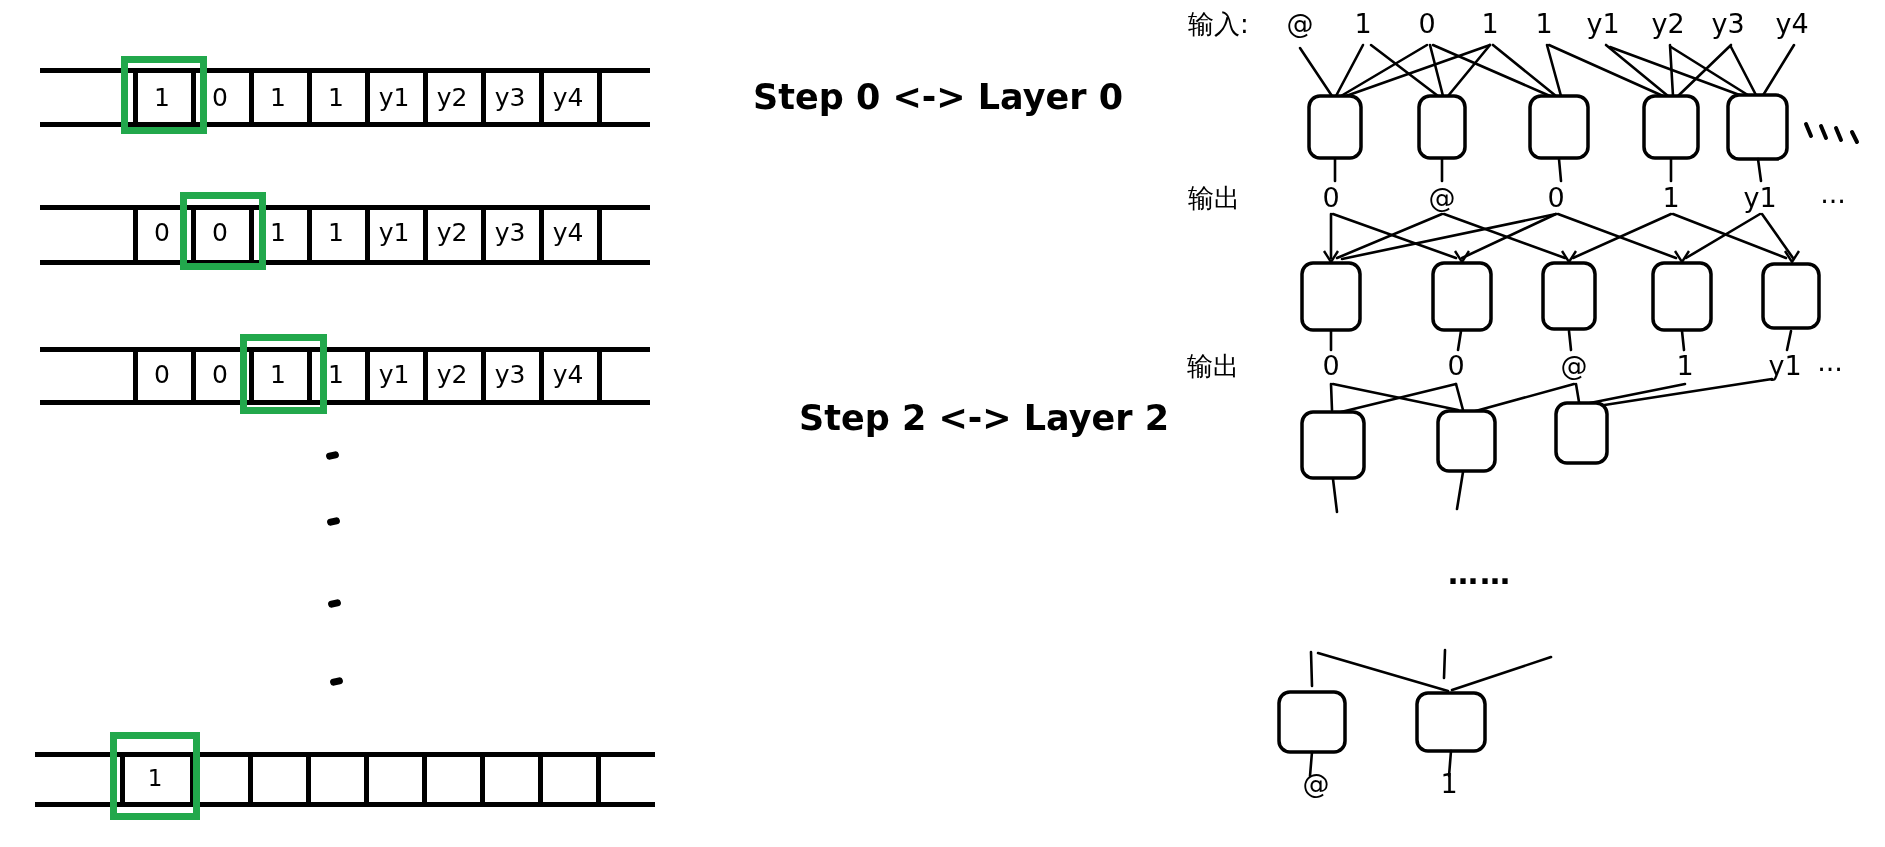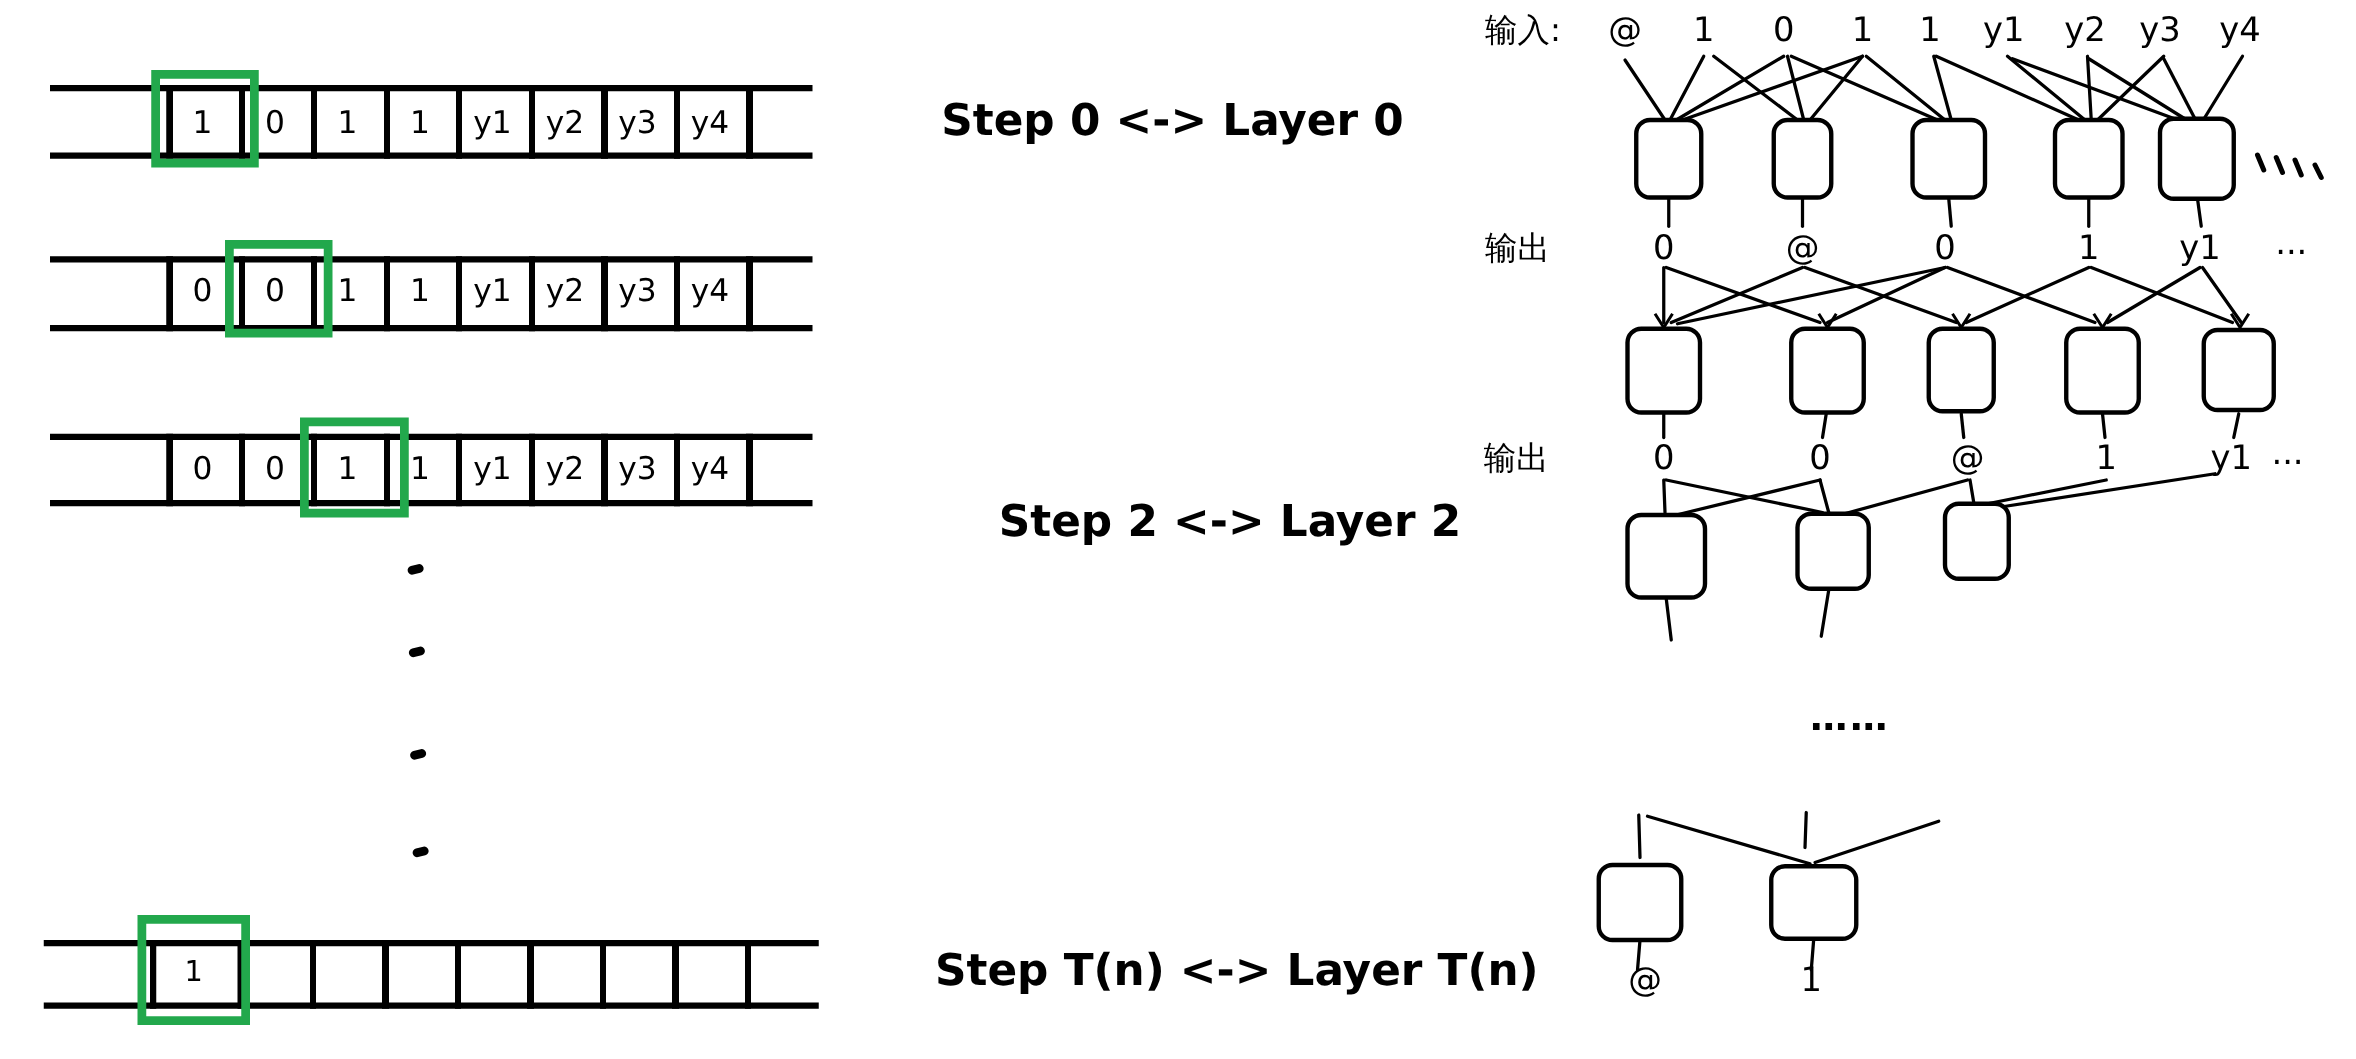--- a/index.html
+++ b/index.html
@@ -83,21 +83,20 @@
   <span class="cell" style="left:306px;top:765px;"></span>
   <span class="cell" style="left:364px;top:765px;"></span>
   <span class="cell" style="left:422px;top:765px;"></span>
   <span class="cell" style="left:480px;top:765px;"></span>
   <span class="cell" style="left:538px;top:765px;"></span>
   <span class="cell" style="left:596px;top:765px;"></span>
   <div class="head-box" style="left:110px;top:732px;width:90px;height:88px;"></div>
 
   <div class="step-label" style="left:753px;top:76px;">Step 0 &lt;-&gt; Layer 0</div>
   <div class="step-label" style="left:799px;top:354px;margin-top:43px;">Step 2 &lt;-&gt; Layer 2</div>
-  <div class="step-label" style="left:748px;top:756px;">Step T(n) &lt;-&gt; Layer T(n)</div>
 
   <svg class="net-svg" viewBox="1150 0 735 847">
 
     <g>
       <line class="edge" x1="1300" y1="48" x2="1332" y2="96"></line>
       <line class="edge" x1="1363" y1="45" x2="1336" y2="96"></line>
       <line class="edge" x1="1427" y1="45" x2="1341" y2="96"></line>
       <line class="edge" x1="1490" y1="45" x2="1346" y2="96"></line>
       <line class="edge" x1="1371" y1="45" x2="1438" y2="96"></line>
       <line class="edge" x1="1430" y1="45" x2="1443" y2="96"></line>

